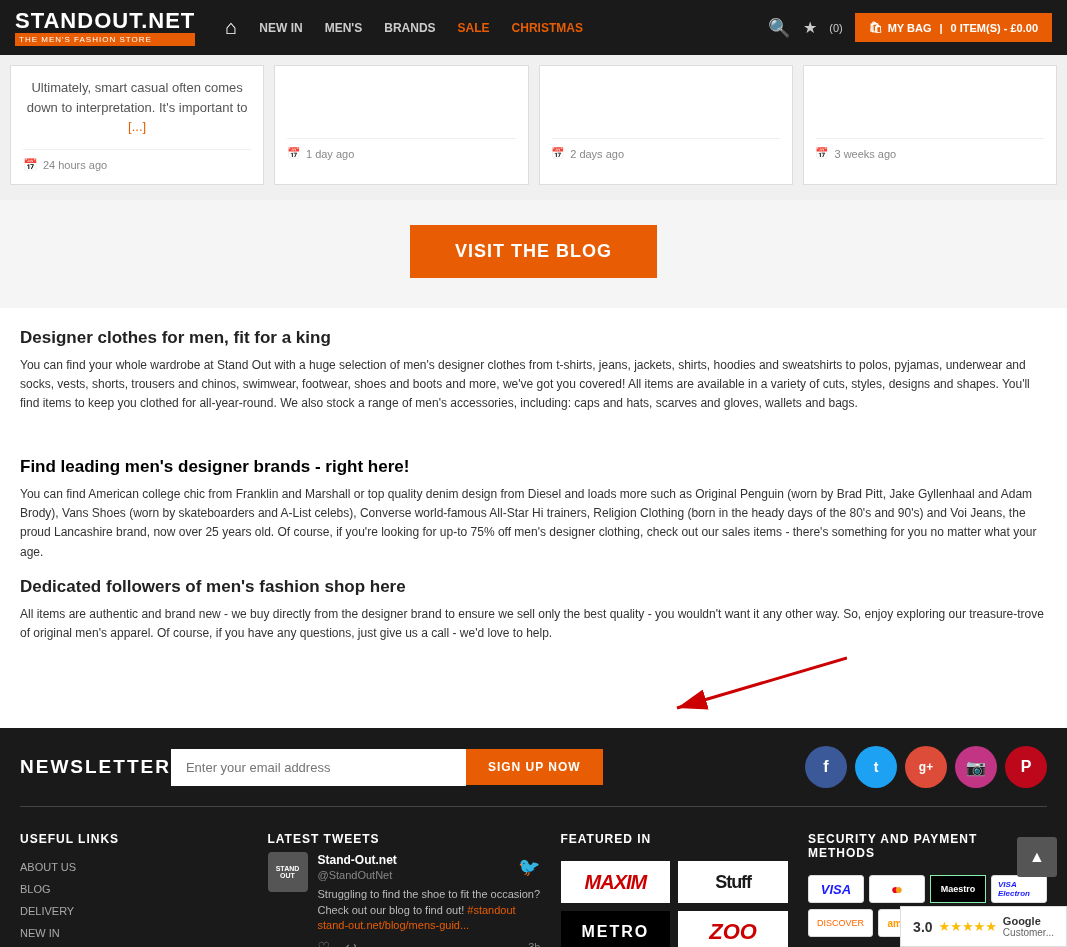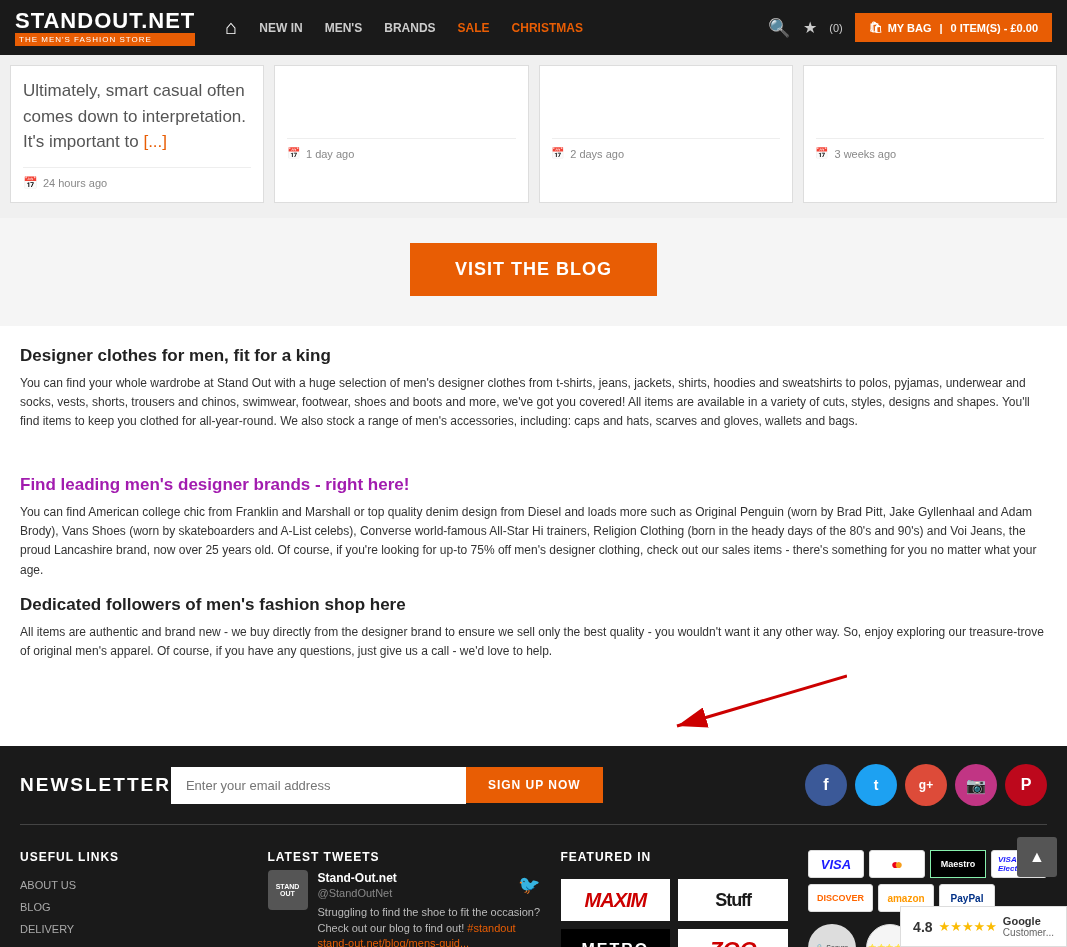--- a/index.html
+++ b/index.html
@@ -29,21 +29,21 @@
       <span>🛍</span>
       <span>MY BAG</span>
       <span style="margin:0 3px;">|</span>
       <span>0 ITEM(S) - £0.00</span>
     </div>
   </div>
 </header>
 
 <section style="background:#f0f0f0;padding:10px 10px 15px;display:flex;gap:10px;">
   <div style="background:#fff;flex:1;padding:12px;border:1px solid #ddd;min-height:100px;">
-    <p style="font-size:17px;color:#555;line-height:1.5;">Ultimately, smart casual often comes down to interpretation. It's important to <a style="color:#e85d04;text-decoration:none;">[...]</a></p>
+    <p style="font-size:13px;color:#555;line-height:1.5;text-align:center;">Ultimately, smart casual often comes down to interpretation. It's important to <a style="color:#e85d04;text-decoration:none;">[...]</a></p>
     <div style="display:flex;align-items:center;gap:5px;margin-top:12px;font-size:11px;color:#888;border-top:1px solid #eee;padding-top:8px;">
       <span style="font-size:12px;">📅</span>
       <span>24 hours ago</span>
     </div>
   </div>
   <div style="background:#fff;flex:1;padding:12px;border:1px solid #ddd;min-height:100px;">
     <div style="display:flex;align-items:center;gap:5px;margin-top:60px;font-size:11px;color:#888;border-top:1px solid #eee;padding-top:8px;">
       <span>📅</span>
       <span>1 day ago</span>
     </div>
@@ -62,21 +62,21 @@
   </div>
 </section>
 
 <section style="text-align:center;padding:25px 0 30px;background:#f5f5f5;">
   <button style="background:#e85d04;color:#fff;border:none;padding:16px 45px;font-size:18px;font-weight:bold;text-transform:uppercase;cursor:pointer;letter-spacing:1px;">VISIT THE BLOG</button>
 </section>
 
 <section style="padding:20px 20px 15px;background:#fff;">
   <h2 style="font-size:17px;font-weight:bold;color:#222;margin-bottom:8px;">Designer clothes for men, fit for a king</h2>
   <p style="font-size:12px;color:#333;line-height:1.6;margin-bottom:15px;">You can find your whole wardrobe at Stand Out with a huge selection of men's designer clothes from t-shirts, jeans, jackets, shirts, hoodies and sweatshirts to polos, pyjamas, underwear and socks, vests, shorts, trousers and chinos, swimwear, footwear, shoes and boots and more, we've got you covered! All items are available in a variety of cuts, styles, designs and shapes. You'll find items to keep you clothed for all-year-round. We also stock a range of men's accessories, including: caps and hats, scarves and gloves, wallets and bags.</p>
-  <h3 style="font-size:17px;font-weight:bold;color:#a21caf;margin-bottom:8px;margin-top:44px;">Find leading men's designer brands - right here!</h3>
+  <h3 style="font-size:17px;font-weight:bold;color:#000000;margin-bottom:8px;margin-top:44px;">Find leading men's designer brands - right here!</h3>
   <p style="font-size:12px;color:#333;line-height:1.6;margin-bottom:15px;">You can find American college chic from Franklin and Marshall or top quality denim design from Diesel and loads more such as Original Penguin (worn by Brad Pitt, Jake Gyllenhaal and Adam Brody), Vans Shoes (worn by skateboarders and A-List celebs), Converse world-famous All-Star Hi trainers, Religion Clothing (born in the heady days of the 80's and 90's) and Voi Jeans, the proud Lancashire brand, now over 25 years old. Of course, if you're looking for up-to 75% off men's designer clothing, check out our sales items - there's something for you no matter what your age.</p>
   <h3 style="font-size:17px;font-weight:bold;color:#222;margin-bottom:8px;">Dedicated followers of men's fashion shop here</h3>
   <p style="font-size:12px;color:#333;line-height:1.6;margin-bottom:15px;">All items are authentic and brand new - we buy directly from the designer brand to ensure we sell only the best quality - you wouldn't want it any other way. So, enjoy exploring our treasure-trove of original men's apparel. Of course, if you have any questions, just give us a call - we'd love to help.</p>
 
   <div style="position:relative;height:55px;overflow:visible;">
     <svg style="position:absolute;right:200px;top:-10px;" width="220" height="70" viewBox="0 0 220 70">
       <defs>
         <marker id="arrowhead" markerWidth="10" markerHeight="7" refX="10" refY="3.5" orient="auto">
           <polygon points="0 0, 10 3.5, 0 7" fill="#cc0000"></polygon>
         </marker>
@@ -180,45 +180,46 @@
           <span style="color:#1a1a1a;font-size:24px;font-weight:900;font-style:italic;">GQ</span>
         </div>
         <div style="flex:1;background:#fff;padding:8px 10px;display:flex;align-items:center;justify-content:center;min-height:42px;">
           <span style="color:#e85d04;font-size:13px;font-style:italic;font-weight:bold;text-align:center;">this morning</span>
         </div>
       </div>
     </div>
   </div>
 
   <div style="flex:1;">
+    <h4 style="color:#fff;font-size:12px;font-weight:bold;text-transform:uppercase;letter-spacing:1px;margin-bottom:15px;">SECURITY AND PAYMENT METHODS</h4>
     <div style="display:flex;flex-direction:column;gap:6px;">
       <div style="display:flex;gap:5px;">
         <div style="background:#fff;border:1px solid #ddd;border-radius:3px;padding:4px 8px;display:flex;align-items:center;justify-content:center;min-width:56px;min-height:28px;color:#1a1aff;font-size:13px;font-style:italic;font-weight:900;">VISA</div>
         <div style="background:#fff;border:1px solid #ddd;border-radius:3px;padding:4px 8px;display:flex;align-items:center;justify-content:center;min-width:56px;min-height:28px;font-size:9px;font-weight:bold;color:#333;">
           <span style="color:#eb001b;font-size:14px;">●</span>
             <span style="color:#f79e1b;font-size:14px;margin-left:-5px;">●</span>
         </div>
         <div style="background:#000000;border:1px solid #86efac;border-radius:0;padding:4px 8px;display:flex;align-items:center;justify-content:center;min-width:56px;min-height:28px;color:#fff;font-size:9px;font-weight:bold;">Maestro</div>
         <div style="background:#fff;border:1px solid #ddd;border-radius:3px;padding:4px 6px;display:flex;align-items:center;justify-content:center;min-width:56px;min-height:28px;color:#1a1aff;font-size:8px;font-style:italic;font-weight:900;">VISA Electron</div>
       </div>
       <div style="display:flex;gap:5px;">
-        <div style="background:#fff;border:1px solid #ddd;border-radius:3px;padding:4px 8px;display:flex;align-items:center;justify-content:center;min-width:56px;min-height:28px;color:#ff6600;font-size:9px;font-weight:bold;text-align:right;">DISCOVER</div>
+        <div style="background:#fff;border:1px solid #ddd;border-radius:3px;padding:4px 8px;display:flex;align-items:center;justify-content:center;min-width:56px;min-height:28px;color:#ff6600;font-size:9px;font-weight:normal;text-align:right;">DISCOVER</div>
         <div style="background:#fff;border:1px solid #ddd;border-radius:3px;padding:4px 8px;display:flex;align-items:center;justify-content:center;min-width:56px;min-height:28px;color:#ff9900;font-size:10px;font-weight:bold;">amazon</div>
         <div style="background:#fff;border:1px solid #ddd;border-radius:3px;padding:4px 8px;display:flex;align-items:center;justify-content:center;min-width:56px;min-height:28px;color:#003087;font-size:10px;font-weight:900;">PayPal</div>
       </div>
     </div>
     <div style="display:flex;gap:10px;align-items:center;margin-top:12px;">
       <div style="width:48px;height:48px;background:#ddd;border-radius:50%;display:flex;align-items:center;justify-content:center;font-size:7px;text-align:center;color:#333;padding:4px;">🔒 Secure</div>
       <div style="width:48px;height:48px;background:#f5f5f5;border-radius:50%;border:1px solid #ddd;display:flex;align-items:center;justify-content:center;font-size:7px;text-align:center;color:#333;padding:3px;">⭐⭐⭐⭐⭐</div>
     </div>
   </div>
 </footer>
 
 <div style="position:fixed;bottom:70px;right:10px;width:40px;height:40px;background:#555;color:#fff;display:flex;align-items:center;justify-content:center;cursor:pointer;font-size:16px;border-radius:3px;z-index:999;">▲</div>
 
 <div style="position:fixed;bottom:0;right:0;background:#fff;border:1px solid #ddd;padding:8px 12px;font-size:11px;display:flex;align-items:center;gap:6px;z-index:999;">
-  <span style="font-size:14px;font-weight:bold;color:#333;">4.8</span>
+  <span style="font-size:14px;font-weight:bold;color:#333;">3.0</span>
   <span style="color:#fbbc04;font-size:13px;">★★★★★</span>
   <div>
     <div style="font-size:11px;color:#333;font-weight:bold;">Google</div>
     <div style="font-size:10px;color:#666;">Customer...</div>
   </div>
 </div>
 
 </body></html>

